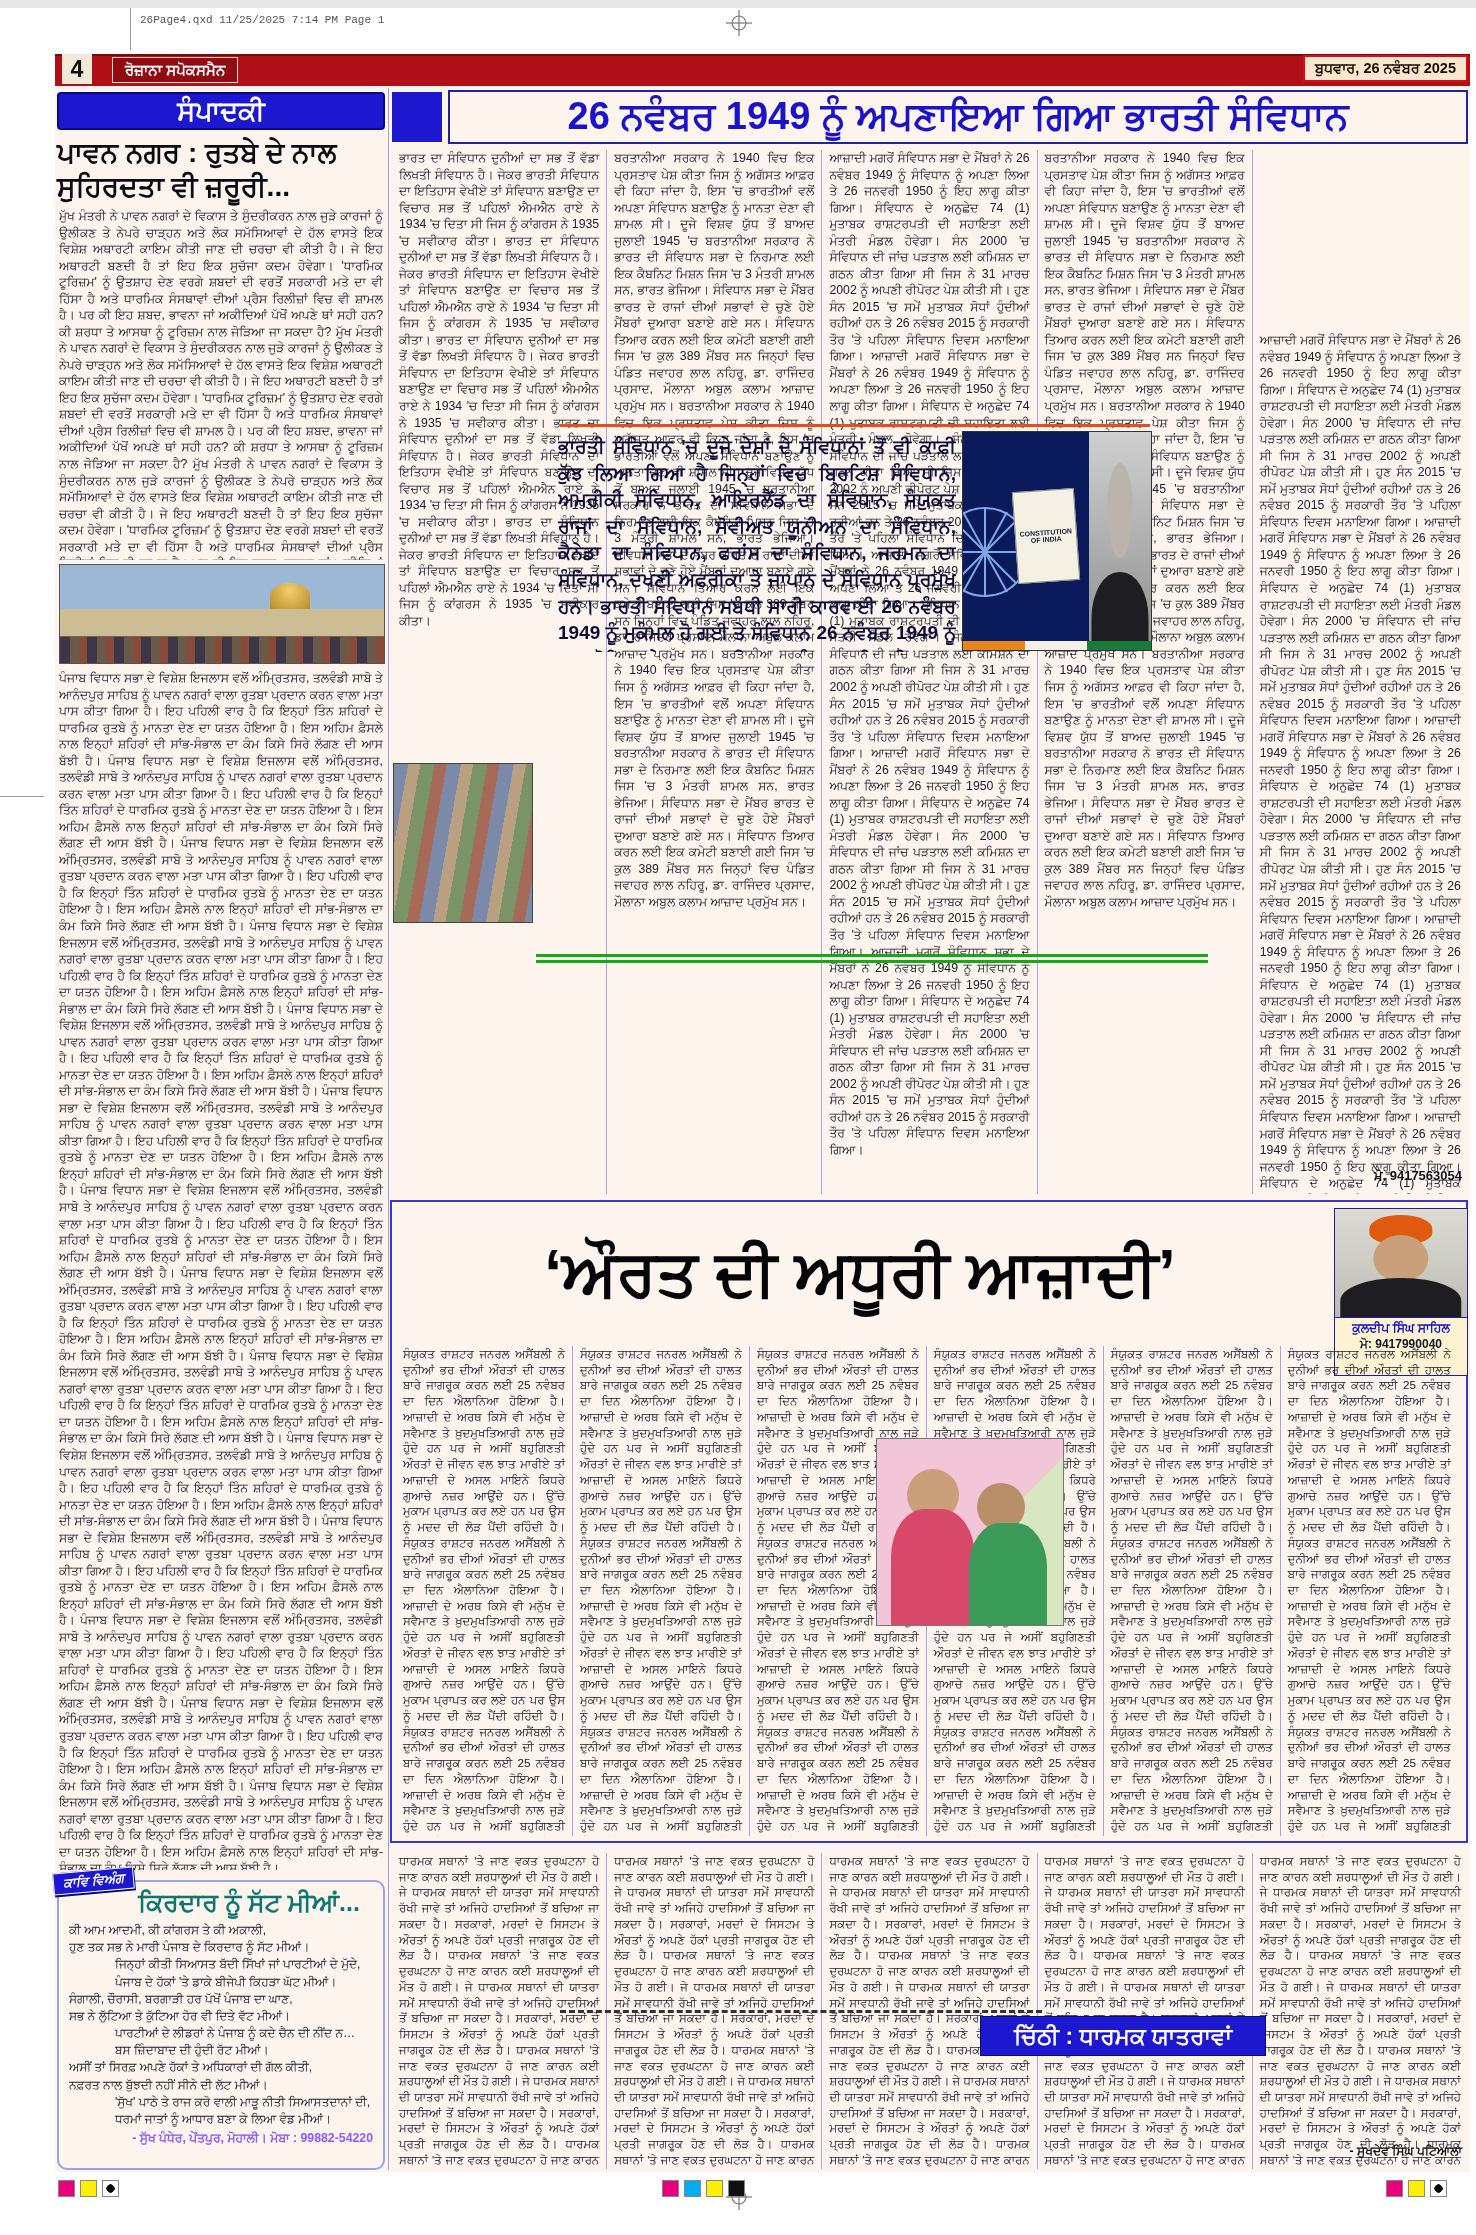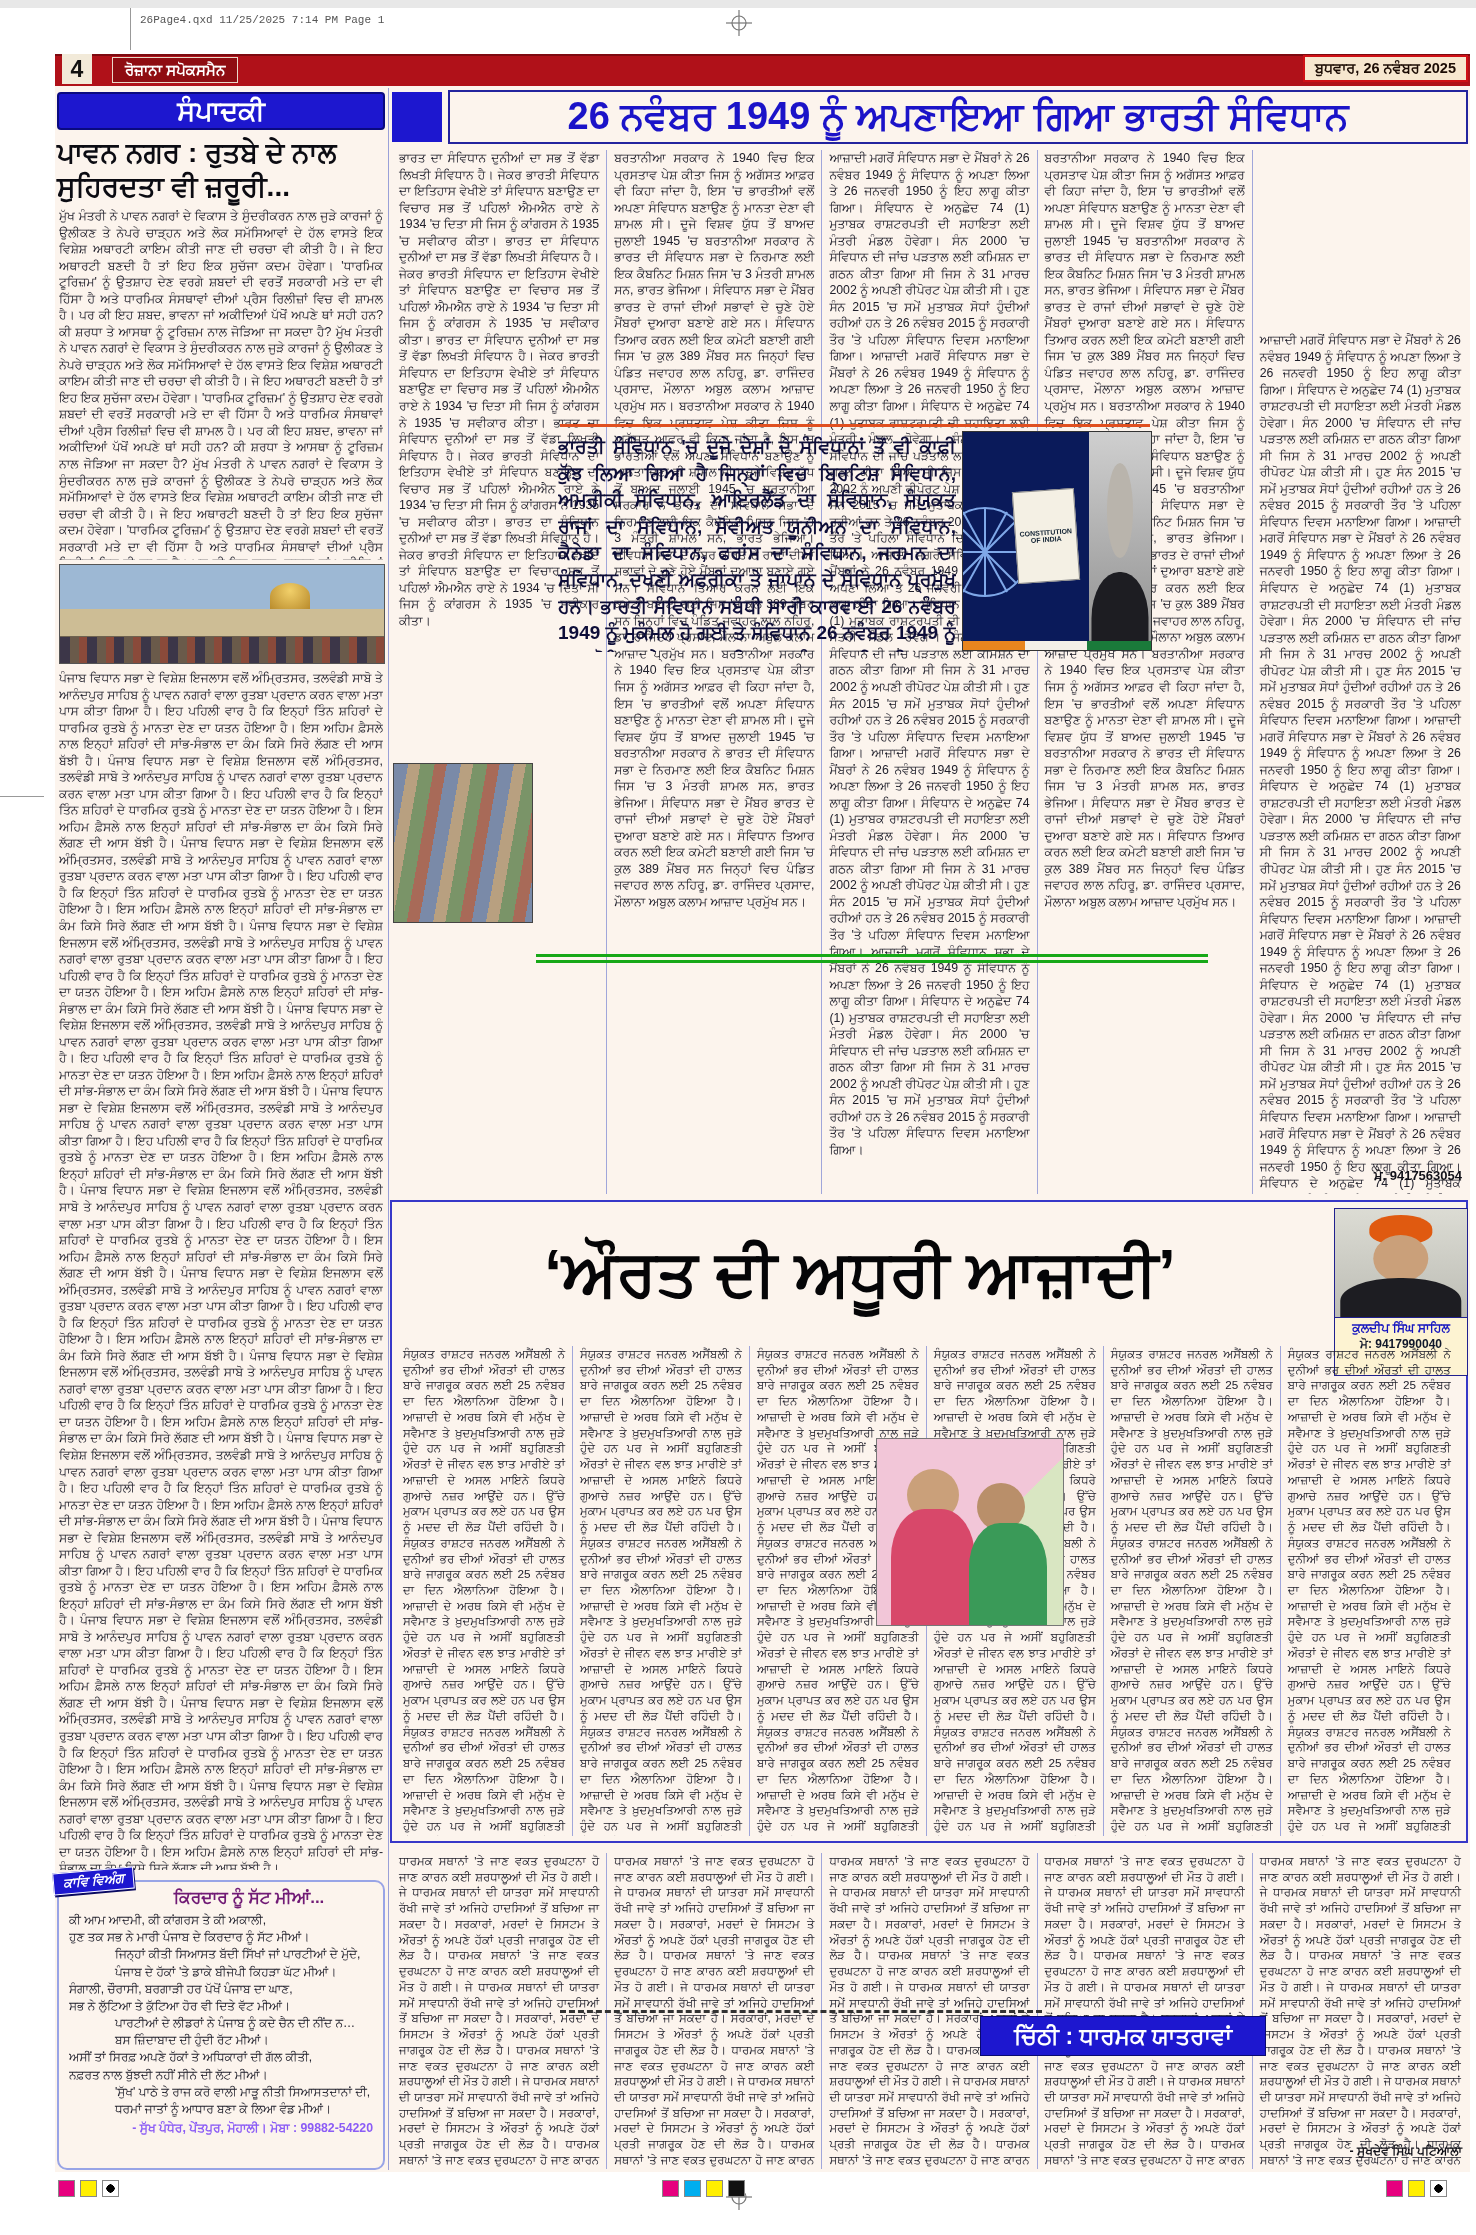--- a/index.html
+++ b/index.html
@@ -35,21 +35,21 @@
   .ed-photo .crowd{position:absolute;left:0;bottom:0;width:100%;height:26px;
             background:repeating-linear-gradient(90deg,#3c3648 0 10px,#6a5a4a 10px 19px,#8a4a3a 19px 27px);}
   .ed-body2{left:59px;top:662px;width:324px;height:1200px;}
   .vrule-main{left:388px;top:80px;width:1px;height:2082px;background:#9aa0d8;}
   
   .poem{left:57px;top:1872px;width:328px;height:290px;border:2px solid #98a4e6;border-radius:10px;
         background:#fcf4ed;box-sizing:border-box;padding:6px 10px 4px 10px;}
   .poem-tag{position:absolute;left:-6px;top:-12px;background:#1d17cf;border:1px solid #fff;color:#fff;
         font-weight:bold;font-style:italic;font-size:13px;padding:2px 9px;transform:rotate(-5deg);
         box-shadow:1px 2px 0 #0a0a60;}
-  .poem-title{font-weight:bold;font-size:17px;color:#701a75;text-align:center;padding-left:56px;margin-bottom:4px;}
+  .poem-title{font-weight:bold;font-size:25px;color:#0f766e;text-align:center;padding-left:56px;margin-bottom:4px;}
   .poem-line{font-size:12.1px;line-height:1.42;color:#20202c;white-space:nowrap;overflow:hidden;}
   .poem-line.indent{padding-left:46px;}
   .poem-sig{font-weight:bold;font-size:12.3px;text-align:right;color:#8b5cf6;margin-top:3px;}
   
   .accent-block{left:392px;top:84px;width:50px;height:50px;background:#1d17cf;}
   .main-headbox{left:448px;top:82px;width:1020px;height:54px;border:2px solid #23239e;box-sizing:border-box;
         display:flex;align-items:center;justify-content:center;}
   .main-headline{color:#1b13c8;font-weight:bold;font-size:38px;white-space:nowrap;text-align:center;}
   .cols{display:flex;}
   .cols .col{box-sizing:border-box;padding:0 7px;border-right:1px solid #a0a6da;}

